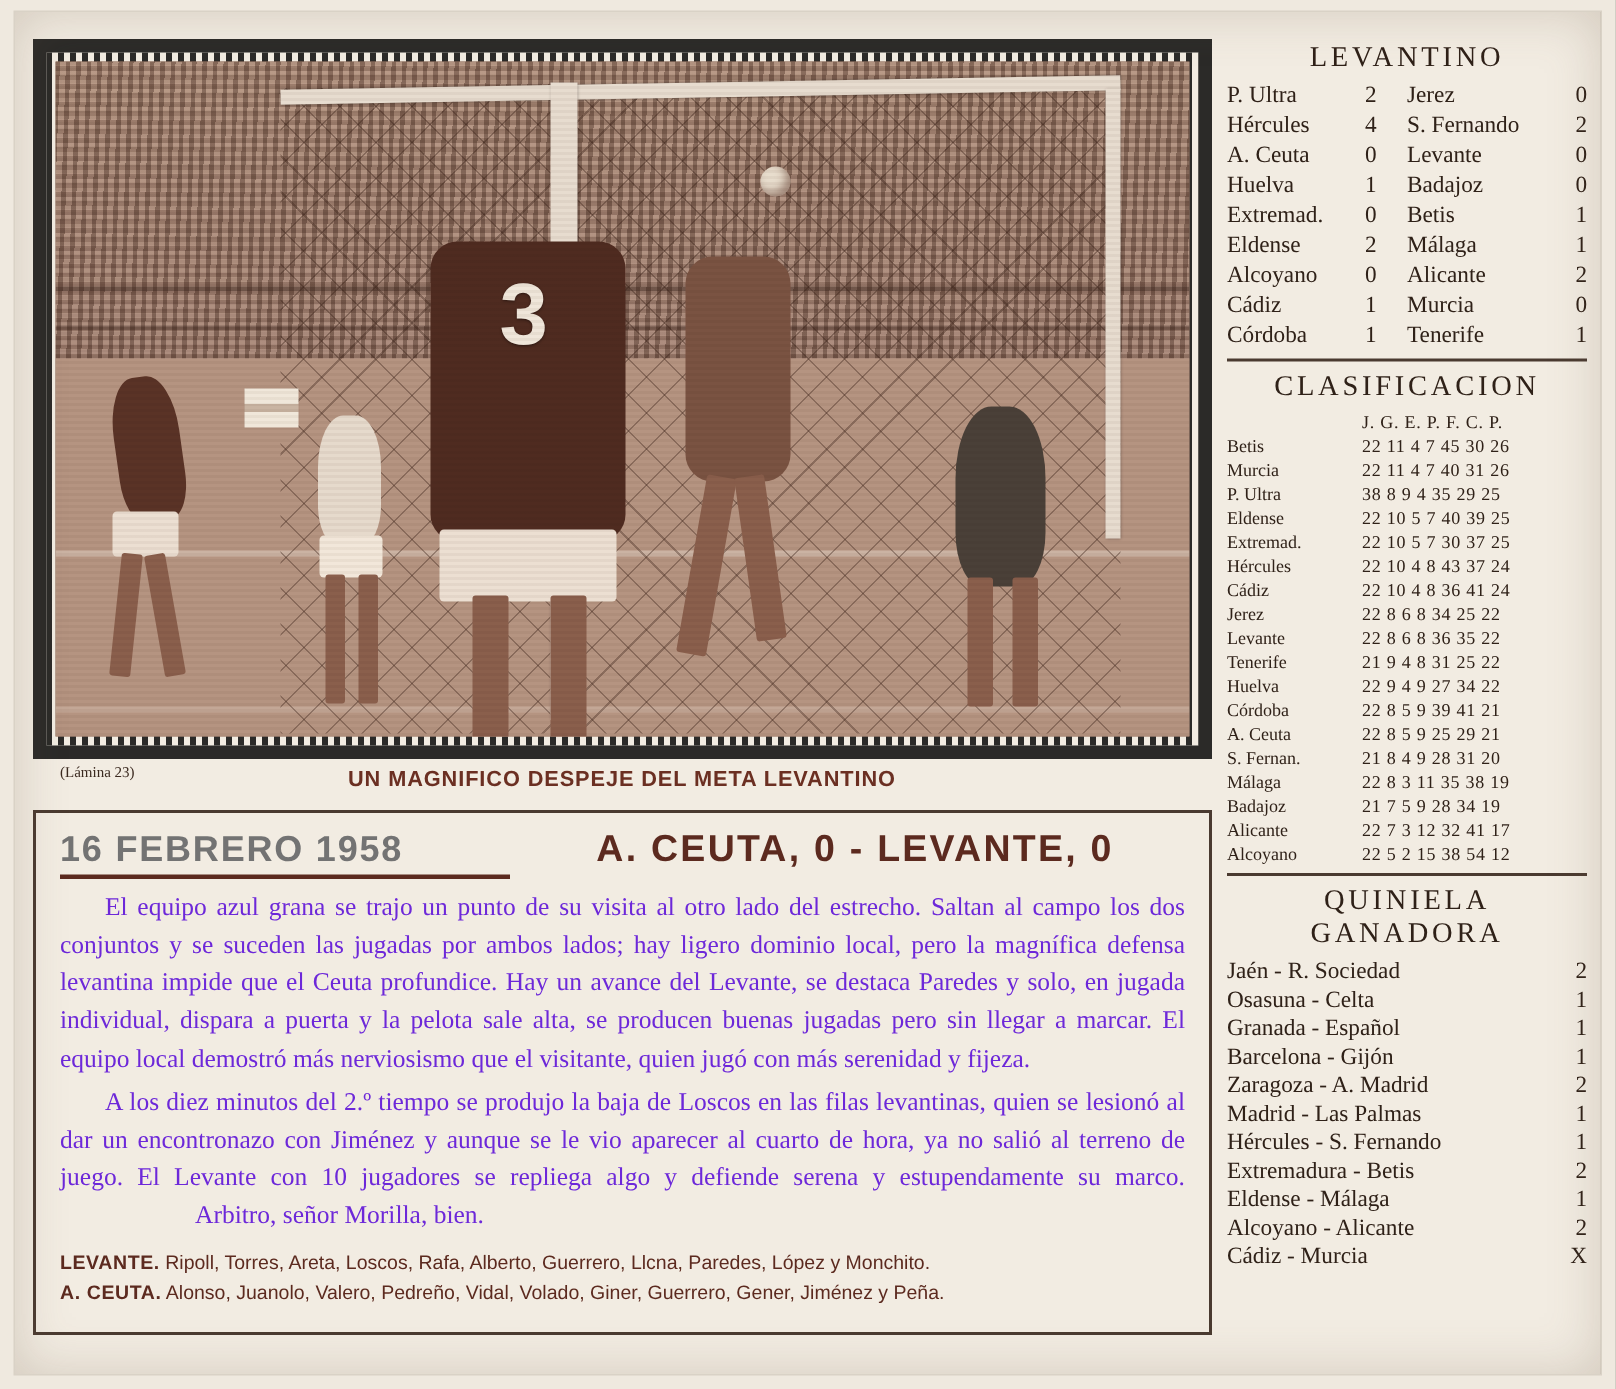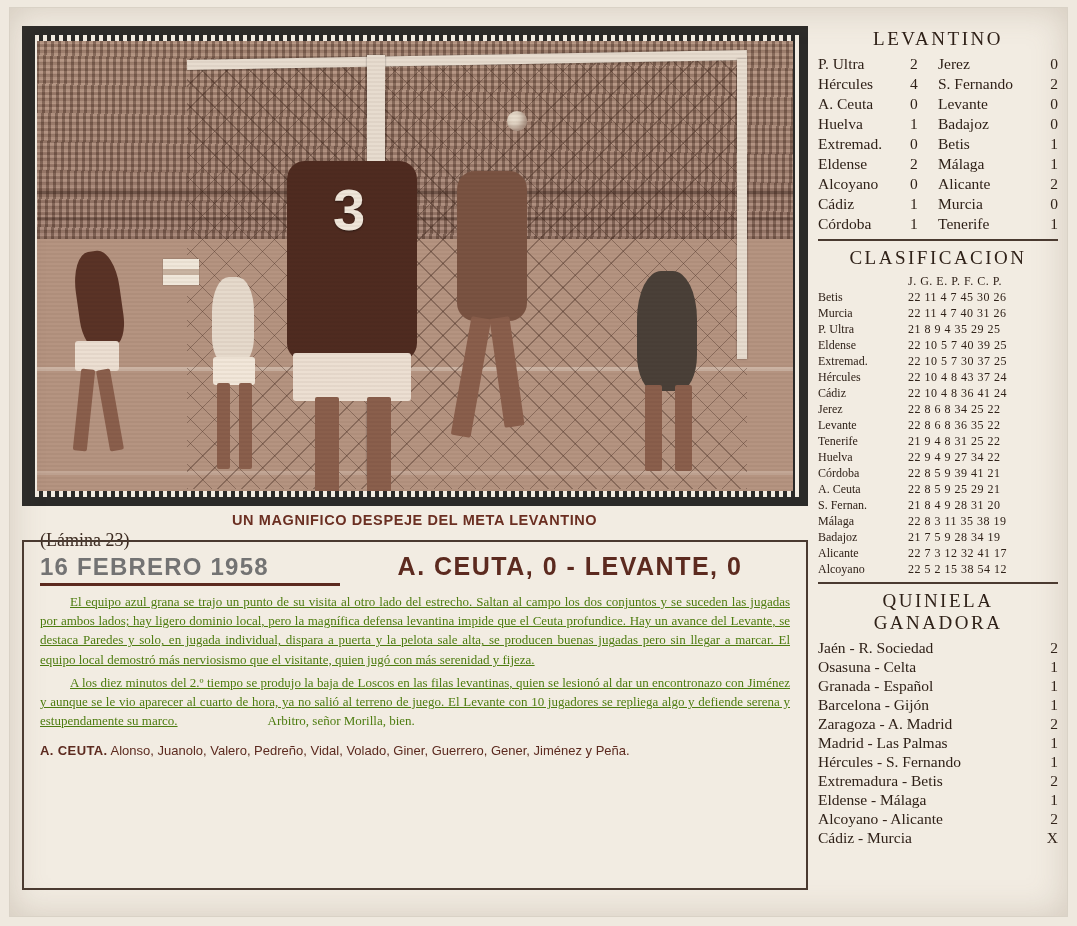--- a/index.html
+++ b/index.html
@@ -119,22 +119,22 @@
     mix-blend-mode: multiply;
   }
 
   .photo-caption-row {
     position: relative;
     width: 786px;
     height: 26px;
     margin-top: 4px;
   }
   .lamina {
-    position:absolute; left: 18px; top: 20px;
-    font-size: 18px; font-style: normal;
+    position:absolute; left: 18px; top: 0;
+    font-size: 10px; font-style: normal;
     font-family: "Liberation Serif", serif;
     color:#3b2a20;
   }
   .photo-caption {
     position:absolute; left: 210px; top: 2px;
     font-family: "Liberation Sans", sans-serif;
     font-weight: 700;
     font-size: 14.5px;
     letter-spacing: .6px;
     color: #6b2f22;
@@ -171,25 +171,24 @@
     font-family: "Liberation Sans", sans-serif;
     font-weight: 700;
     font-size: 25px;
     letter-spacing: 1.5px;
     color: #5c2a1f;
     padding-left: 10px;
   }
   .body-text p {
     margin: 0 0 4px 0;
     text-align: justify;
-    font-size: 13px;
+    font-size: 17px;
     line-height: 1.48;
     text-indent: 30px;
-    color: #4d7c0f;
-    text-decoration: underline;
+    color: #6d28d9;
   }
   .ref {
     display:inline-block;
     padding-left: 60px;
   }
   .lineups {
     margin-top: 10px;
     font-family: "Liberation Sans", sans-serif;
     font-size: 13px;
     color: #5c2a1f;
@@ -318,20 +317,24 @@
         <div class="head-row">
           <div class="date">16 FEBRERO 1958</div>
           <div class="score-title">A. CEUTA, 0 - LEVANTE, 0</div>
         </div>
         <div class="body-text">
           <p>El equipo azul grana se trajo un punto de su visita al otro lado del estrecho. Saltan al campo los dos conjuntos y se suceden las jugadas por ambos lados; hay ligero dominio local, pero la magnífica defensa levantina impide que el Ceuta profundice. Hay un avance del Levante, se destaca Paredes y solo, en jugada individual, dispara a puerta y la pelota sale alta, se producen buenas jugadas pero sin llegar a marcar. El equipo local demostró más nerviosismo que el visitante, quien jugó con más serenidad y fijeza.</p>
           <p><span>A los diez minutos del 2.º tiempo se produjo la baja de Loscos en las filas levantinas, quien se lesionó al dar un encontronazo con Jiménez y aunque se le vio aparecer al cuarto de hora, ya no salió al terreno de juego. El Levante con 10 jugadores se repliega algo y defiende serena y estupendamente su marco.</span><span class="ref">Arbitro, señor Morilla, bien.</span></p>
         </div>
         <div class="lineups">
           <div>
+            <span class="team">LEVANTE.</span>
+            <span>Ripoll, Torres, Areta, Loscos, Rafa, Alberto, Guerrero, Llcna, Paredes, López y Monchito.</span>
+          </div>
+          <div>
             <span class="team">A. CEUTA.</span>
             <span>Alonso, Juanolo, Valero, Pedreño, Vidal, Volado, Giner, Guerrero, Gener, Jiménez y Peña.</span>
           </div>
         </div>
       </div>
     </div>
 
     <div class="right-col">
 
       <div class="sect-title">LEVANTINO</div>
@@ -405,21 +408,21 @@
           <tr>
               <td class="team">Betis</td>
               <td class="nums">22 11  4   7  45  30  26</td>
             </tr>
           <tr>
               <td class="team">Murcia</td>
               <td class="nums">22 11  4   7  40  31  26</td>
             </tr>
           <tr>
               <td class="team">P. Ultra</td>
-              <td class="nums">21  8  9   4  35  29  25</td>
+              <td class="nums">38  8  9   4  35  29  25</td>
             </tr>
           <tr>
               <td class="team">Eldense</td>
               <td class="nums">22 10  5   7  40  39  25</td>
             </tr>
           <tr>
               <td class="team">Extremad.</td>
               <td class="nums">22 10  5   7  30  37  25</td>
             </tr>
           <tr>

